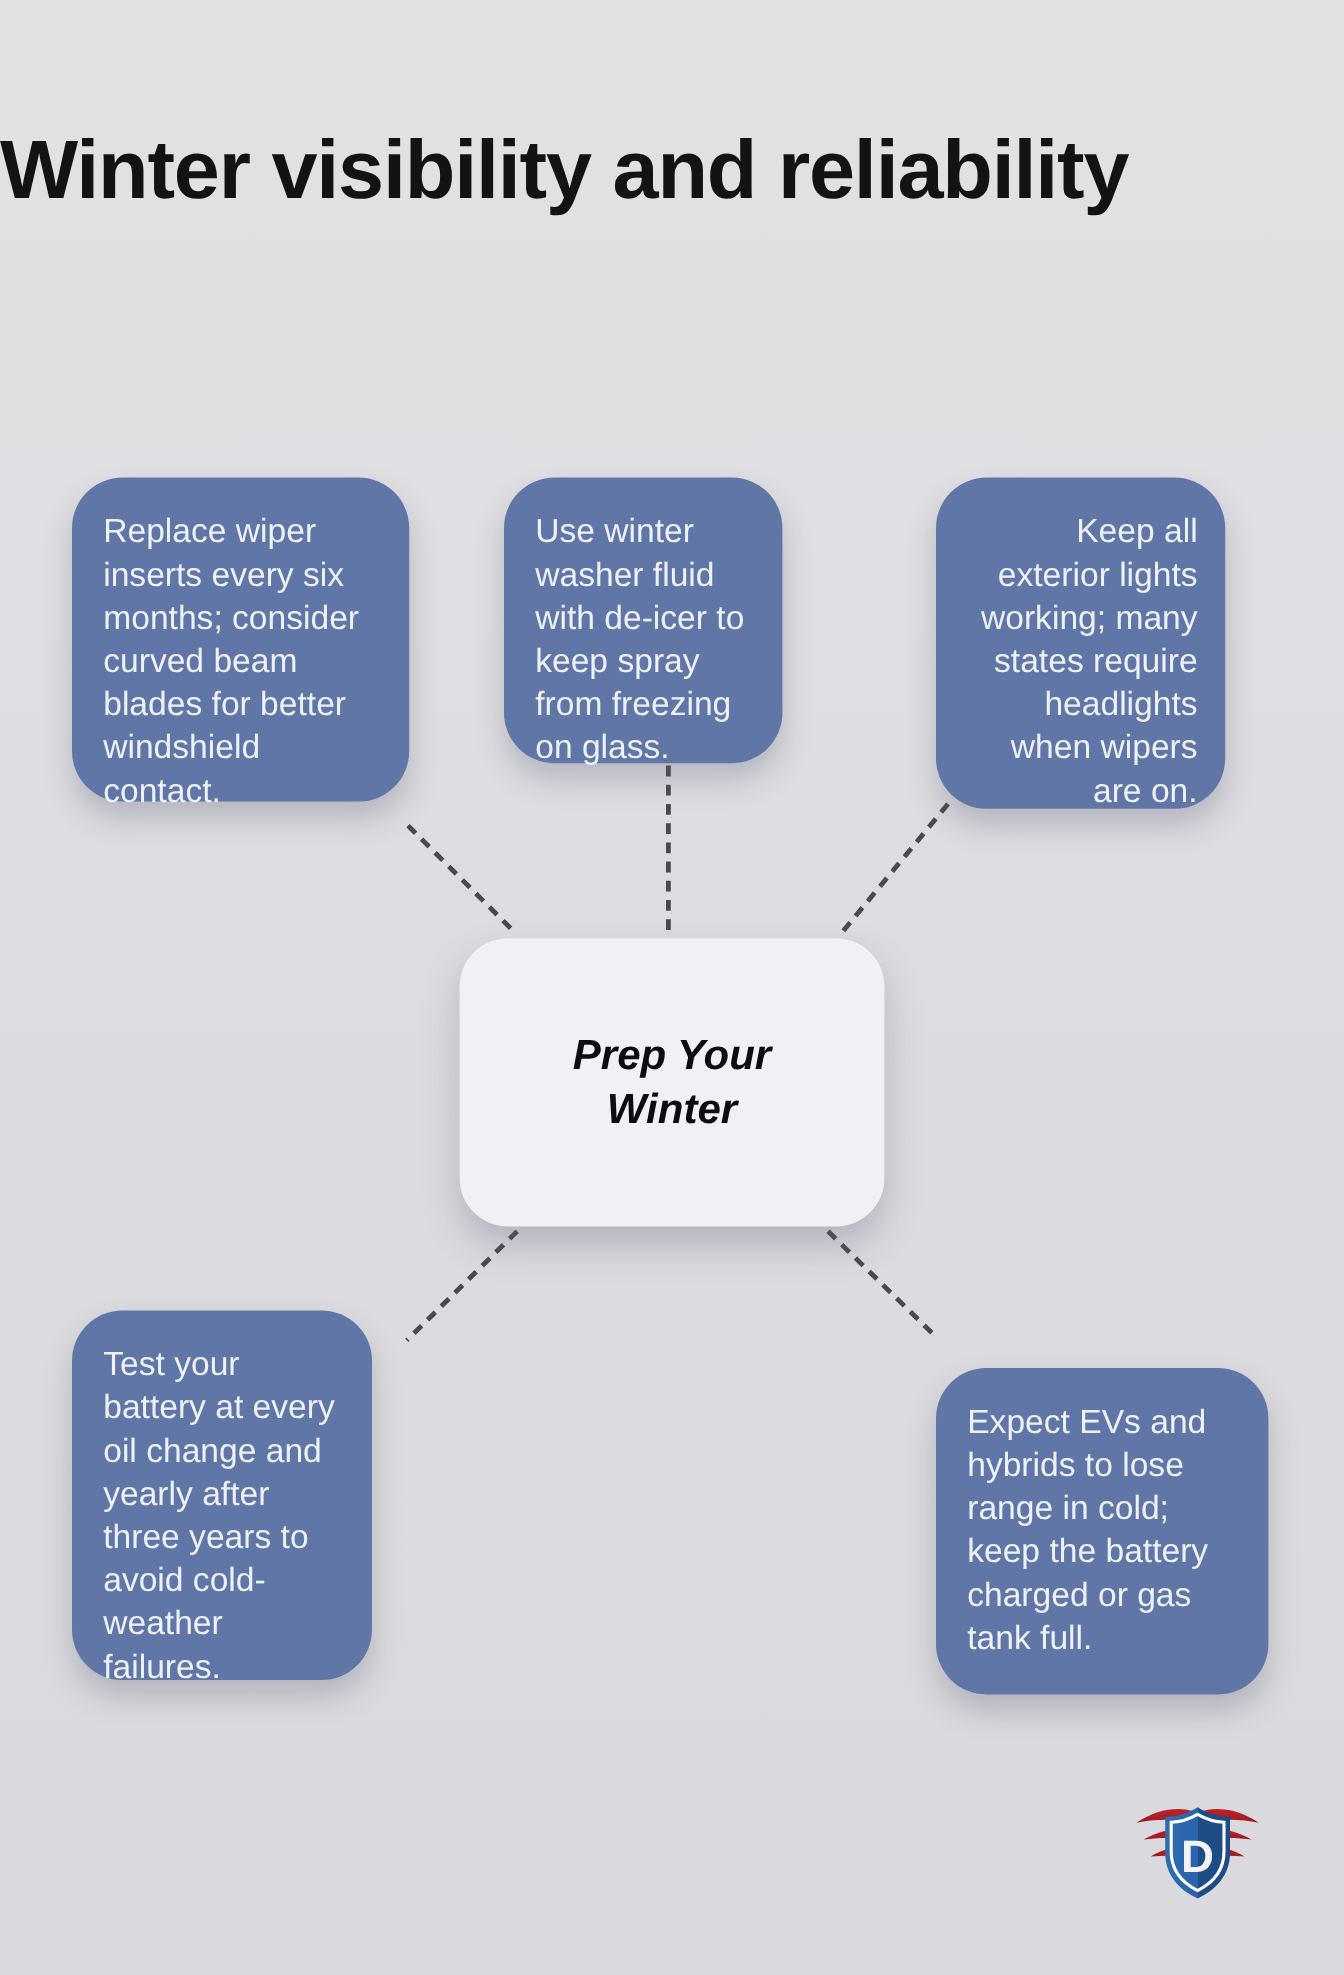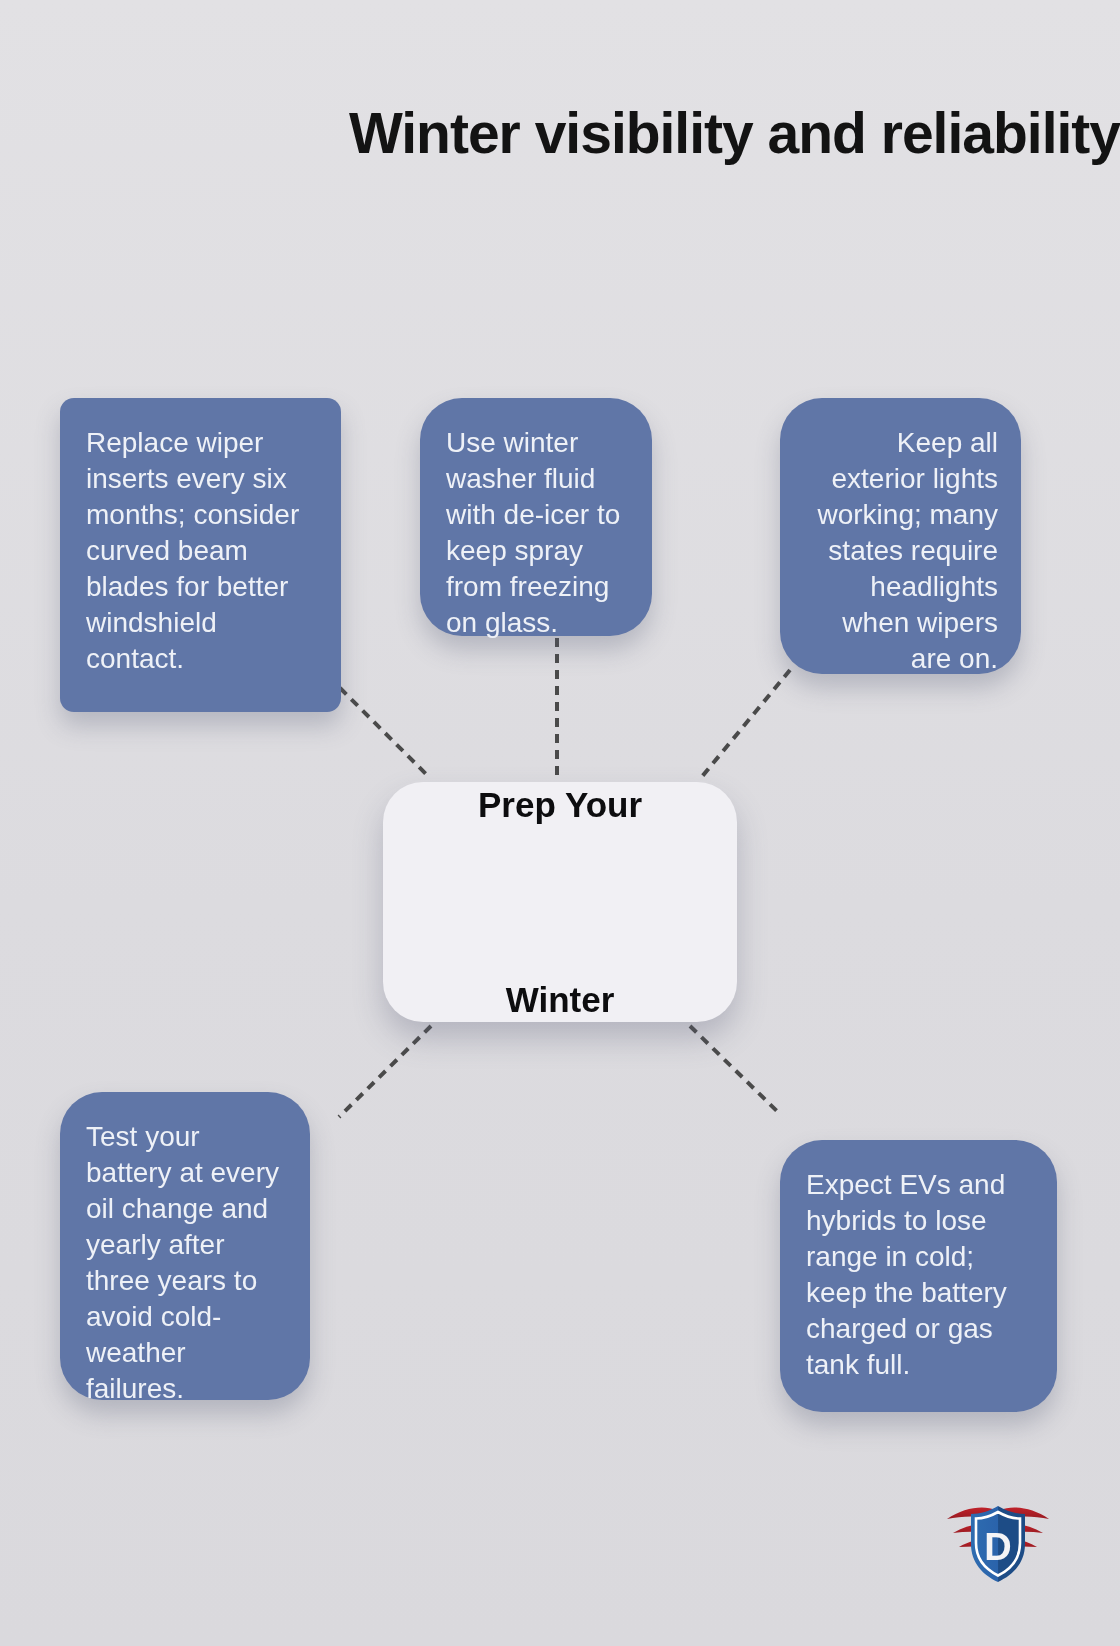--- a/index.html
+++ b/index.html
@@ -15,22 +15,22 @@
     overflow: hidden;
     background: linear-gradient(180deg, #e2e1e4 0%, #dcdbdf 55%, #dad9dd 100%);
   }
   * { box-sizing: border-box; }
 
   .title {
     position: absolute;
     left: 0;
     right: 0;
     top: 94px;
-    text-align: right;
-    font-size: 57px;
+    text-align: left;
+    font-size: 69px;
     line-height: 1.38;
     font-weight: 700;
     letter-spacing: -1px;
     color: #131313;
   }
 
   .connectors {
     position: absolute;
     left: 0;
     top: 0;
@@ -46,44 +46,45 @@
   .node {
     position: absolute;
     background: #6076a7;
     color: #eef1f7;
     border-radius: 42px;
     font-size: 28px;
     line-height: 36px;
     padding: 27px 23px 24px 26px;
     box-shadow: 0 14px 24px rgba(90, 95, 120, 0.30);
   }
-  .node--wipers  { left: 60px;  top: 398px; width: 281px; height: 314px; border-radius: 14px; }
+  .node--wipers  { left: 60px;  top: 398px; width: 281px; height: 270px; }
   .node--washer  { left: 420px; top: 398px; width: 232px; height: 238px; }
   .node--lights  { left: 780px; top: 398px; width: 241px; height: 276px; text-align: right; }
   .node--battery { left: 60px;  top: 1092px; width: 250px; height: 308px; }
   .node--ev      { left: 780px; top: 1140px; width: 277px; height: 272px; }
 
   .center-node {
     position: absolute;
     left: 383px;
     top: 782px;
     width: 354px;
     height: 240px;
     background: #f1f0f4;
     border-radius: 40px;
     box-shadow: 0 16px 30px rgba(95, 100, 125, 0.32);
     display: flex;
     flex-direction: column;
     align-items: center;
-    justify-content: space-between;
+    justify-content: center;
     text-align: center;
     font-size: 35px;
     line-height: 1.3;
     font-weight: 700;
     color: #0d0d0f;
+    font-style: italic;
   }
 
   .logo {
     position: absolute;
     left: 942px;
     top: 1502px;
     width: 112px;
     height: 84px;
   }
   .logo-letter {

